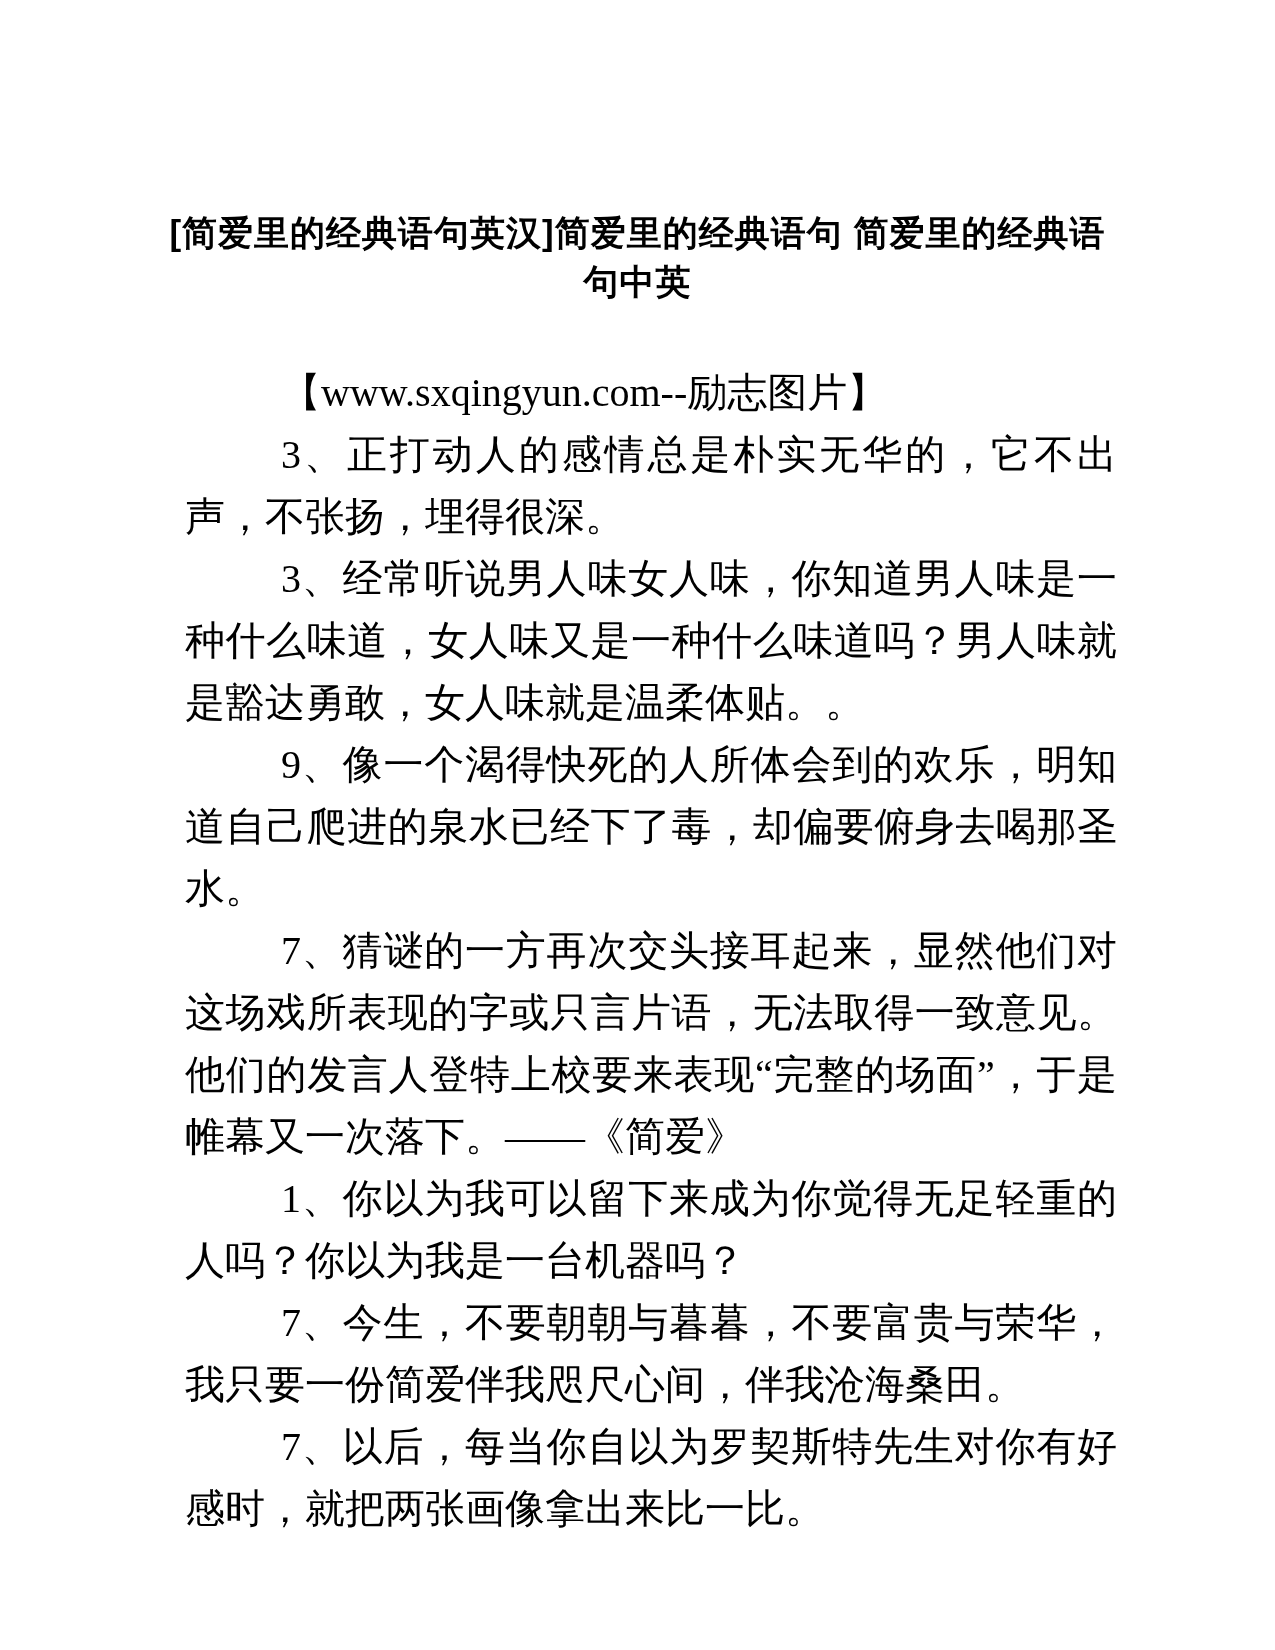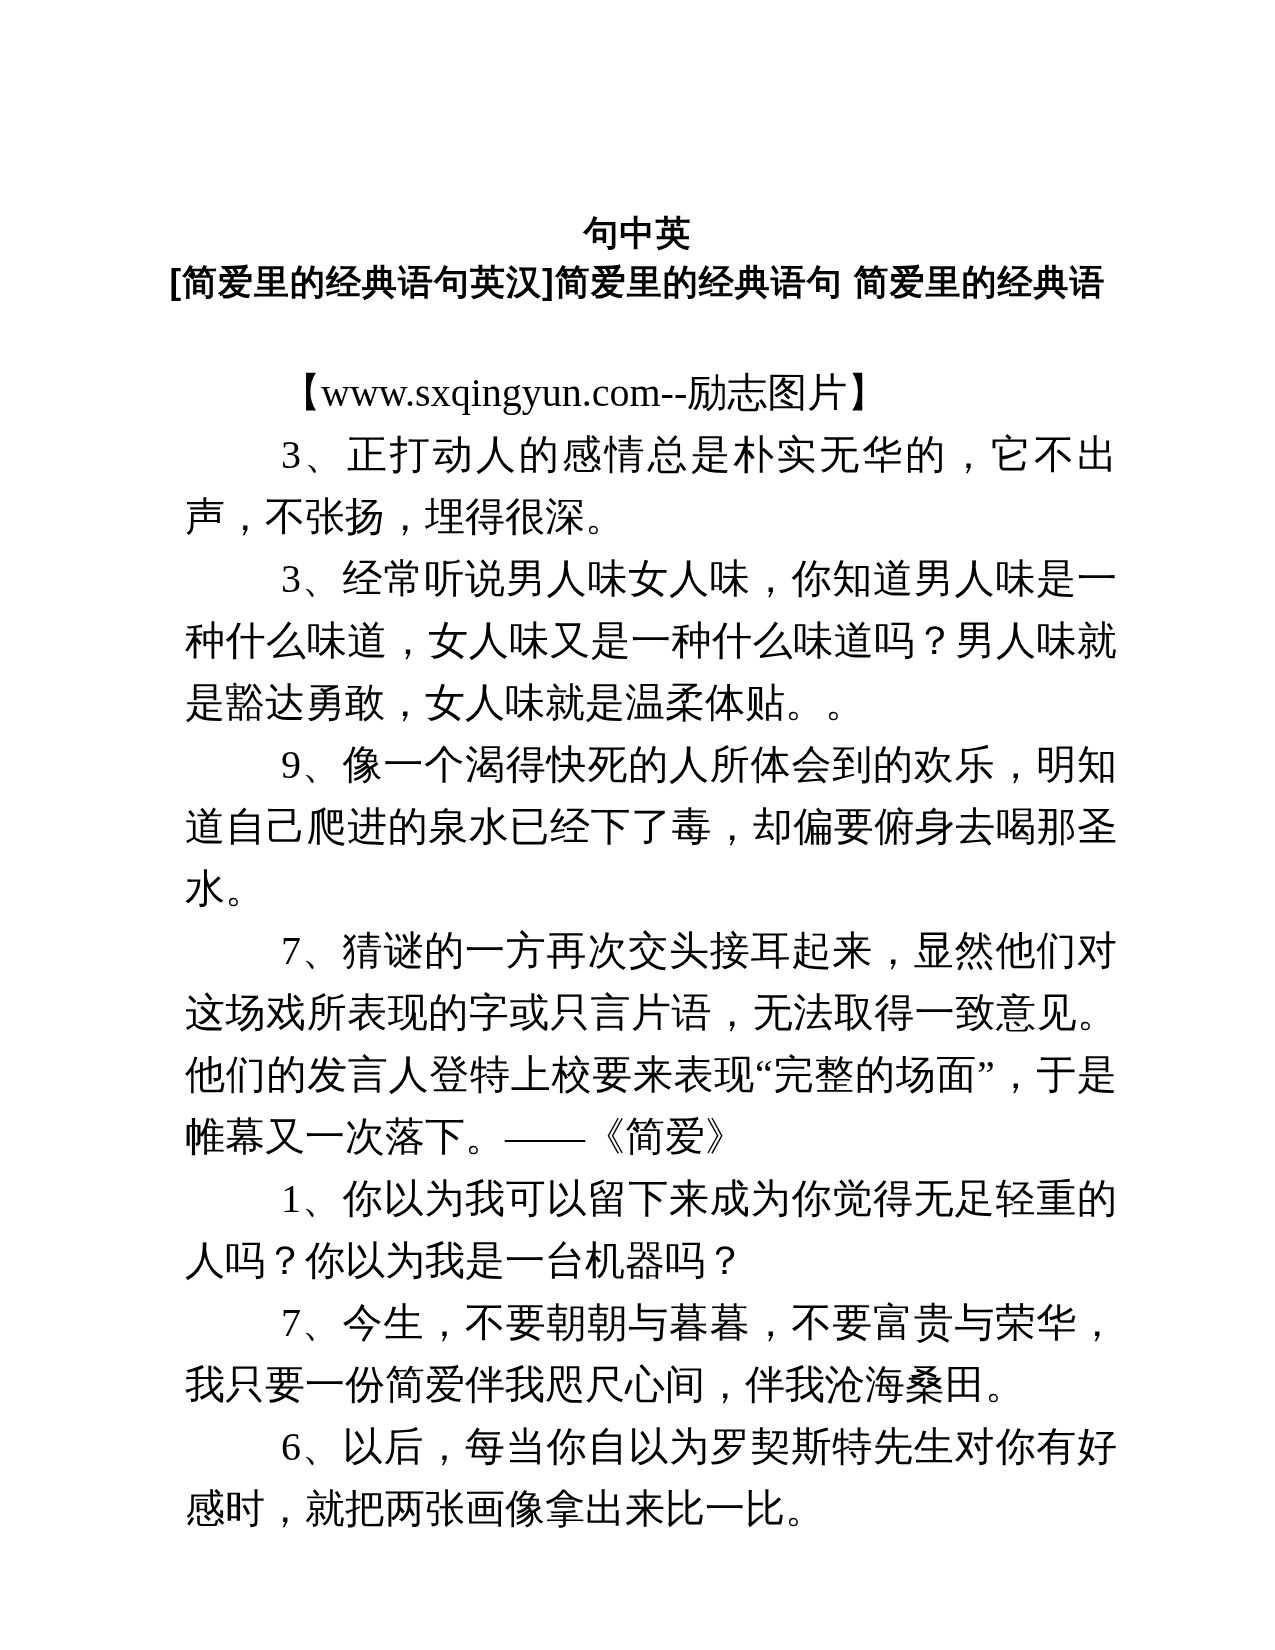--- a/index.html
+++ b/index.html
@@ -42,28 +42,28 @@
     padding: 0;
     text-indent: 2.4em;
   }
 </style>
 </head>
 <body>
 
 <div class="page">
 
   <h1 class="doc-title">
+    <span class="title-line">[简爱里的经典语句英汉]简爱里的经典语句 简爱里的经典语</span>
     <span class="title-line">句中英</span>
-    <span class="title-line">[简爱里的经典语句英汉]简爱里的经典语句 简爱里的经典语</span>
   </h1>
 
   <div class="doc-body">
     <p class="para">【www.sxqingyun.com--励志图片】</p>
     <p class="para">3、正打动人的感情总是朴实无华的，它不出声，不张扬，埋得很深。</p>
     <p class="para">3、经常听说男人味女人味，你知道男人味是一种什么味道，女人味又是一种什么味道吗？男人味就是豁达勇敢，女人味就是温柔体贴。。</p>
     <p class="para">9、像一个渴得快死的人所体会到的欢乐，明知道自己爬进的泉水已经下了毒，却偏要俯身去喝那圣水。</p>
     <p class="para">7、猜谜的一方再次交头接耳起来，显然他们对这场戏所表现的字或只言片语，无法取得一致意见。他们的发言人登特上校要来表现“完整的场面”，于是帷幕又一次落下。——《简爱》</p>
     <p class="para">1、你以为我可以留下来成为你觉得无足轻重的人吗？你以为我是一台机器吗？</p>
     <p class="para">7、今生，不要朝朝与暮暮，不要富贵与荣华，我只要一份简爱伴我咫尺心间，伴我沧海桑田。</p>
-    <p class="para">6、以后，每当你自以为罗契斯特先生对你有好感时，就把两张画像拿出来比一比。</p>
+    <p class="para">7、以后，每当你自以为罗契斯特先生对你有好感时，就把两张画像拿出来比一比。</p>
   </div>
 
 </div>
 
 </body></html>

